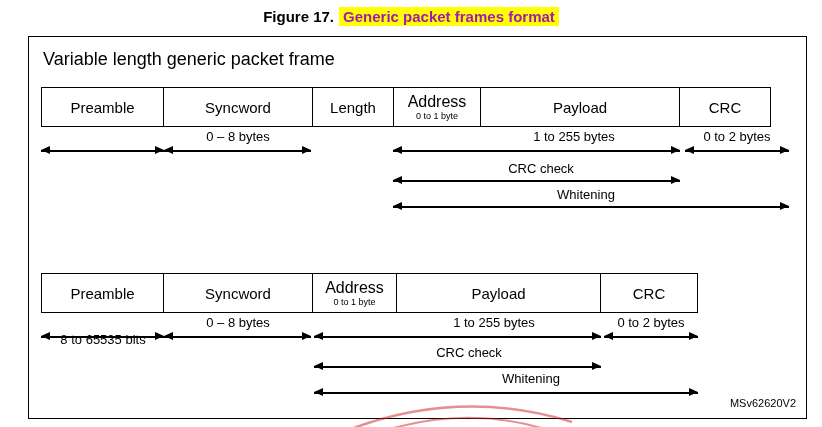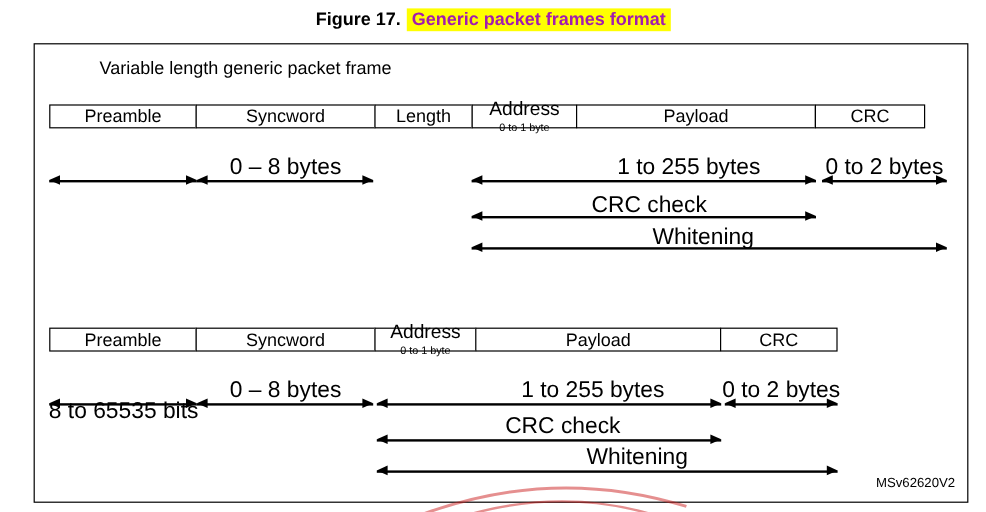--- a/index.html
+++ b/index.html
@@ -11,32 +11,32 @@
   .figure-title {
     position:absolute; top:8px; left:0; width:100%; text-align:center;
     font-size:15px; font-weight:bold; color:#000;
   }
   .fig-label { margin-right:5px; }
   .fig-highlight { background:#ffff00; color:#a21caf; padding:1px 4px; }
   .frame {
     position:absolute; left:28px; top:36px; width:779px; height:383px;
     border:1px solid #000; background:#fff;
   }
-  .section-heading { position:absolute; font-size:15px; white-space:nowrap;margin-left:40px; }
+  .section-heading { position:absolute; font-size:18px; white-space:nowrap; }
   .fieldrow { position:absolute; display:flex; height:32px; }
   .cell {
-    border:1px solid #000; height:20px; display:flex; align-items:center;
+    border:1px solid #000; height:40px; display:flex; align-items:center;
     justify-content:center; font-size:15px; background:#fff;
   }
   .cell + .cell { margin-left:-1px; }
   .cell.two-line { flex-direction:column; line-height:1; }
   .cell.two-line .main { font-size:16px; }
   .cell.two-line .sub { font-size:9px; margin-top:2px; }
   .ann-label {
-    position:absolute; transform:translateX(-50%); font-size:19px;
+    position:absolute; transform:translateX(-50%); font-size:13px;
     white-space:nowrap; background:#fff; padding:0 2px;
   }
   .arrow { position:absolute; height:1.5px; background:#000; }
   .arrow::before, .arrow::after {
     content:""; position:absolute; top:-3.75px; width:0; height:0;
     border-top:4.5px solid transparent; border-bottom:4.5px solid transparent;
   }
   .arrow::before { left:0; border-right:9px solid #000; }
   .arrow::after  { right:0; border-left:9px solid #000; }
   .ms-id { position:absolute; right:10px; top:360px; font-size:11px; }

